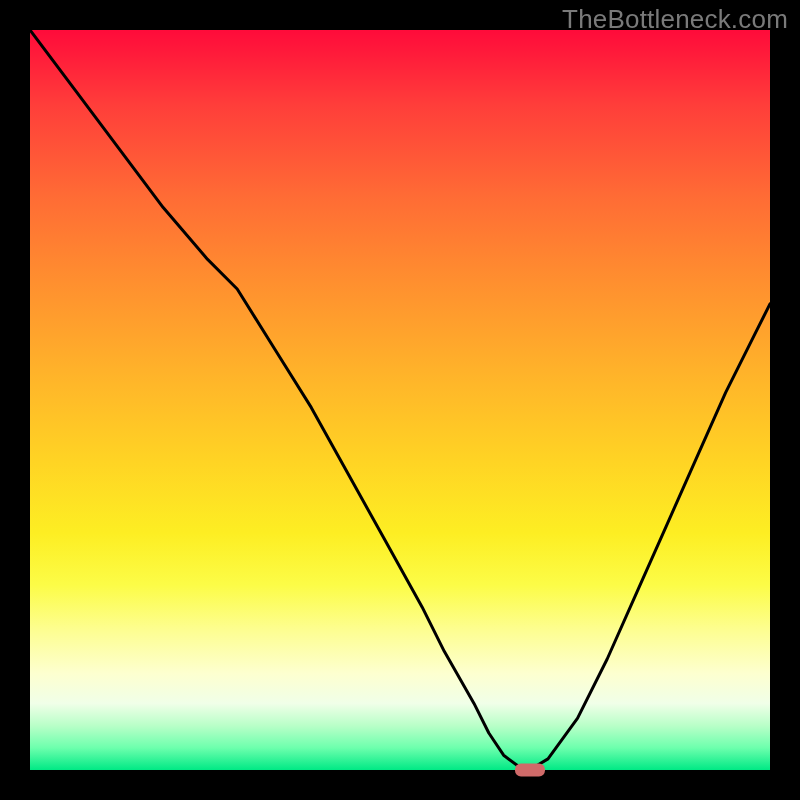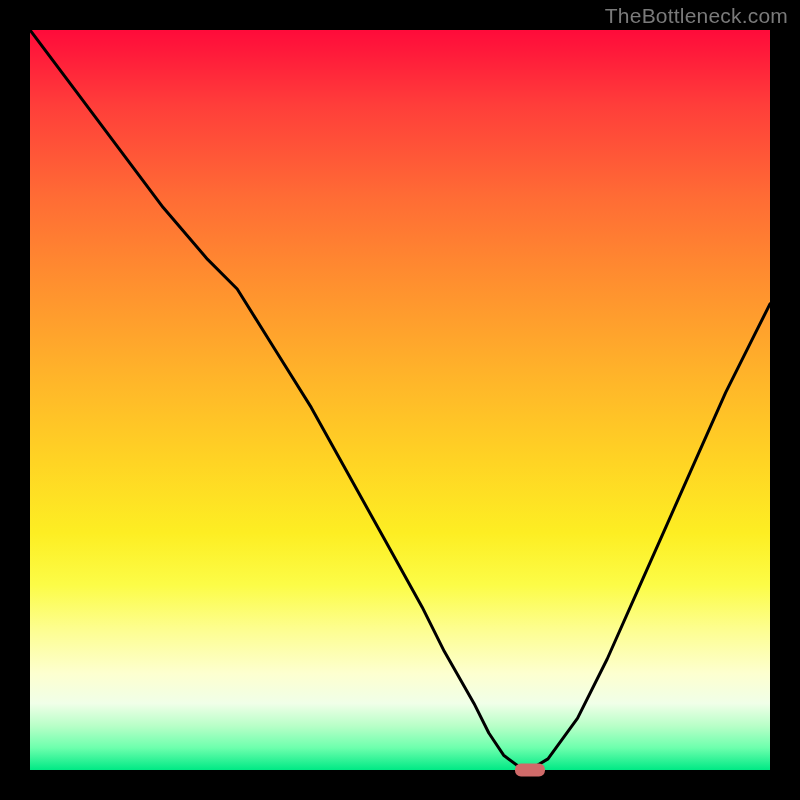--- a/index.html
+++ b/index.html
@@ -52,21 +52,21 @@
     height: 13px;
     border-radius: 6px;
     background: #cf6a69;
     transform: translate(-50%, -50%);
   }
   .watermark {
     position: absolute;
     top: 4px;
     right: 12px;
     font-family: Arial, Helvetica, sans-serif;
-    font-size: 21px;
+    font-size: 26px;
     color: #7a7a7a;
     font-weight: 500;
     letter-spacing: 0.2px;
   }
 </style>
 </head>
 <body>
 
 <div class="chart-container">
   <div class="watermark">TheBottleneck.com</div>

